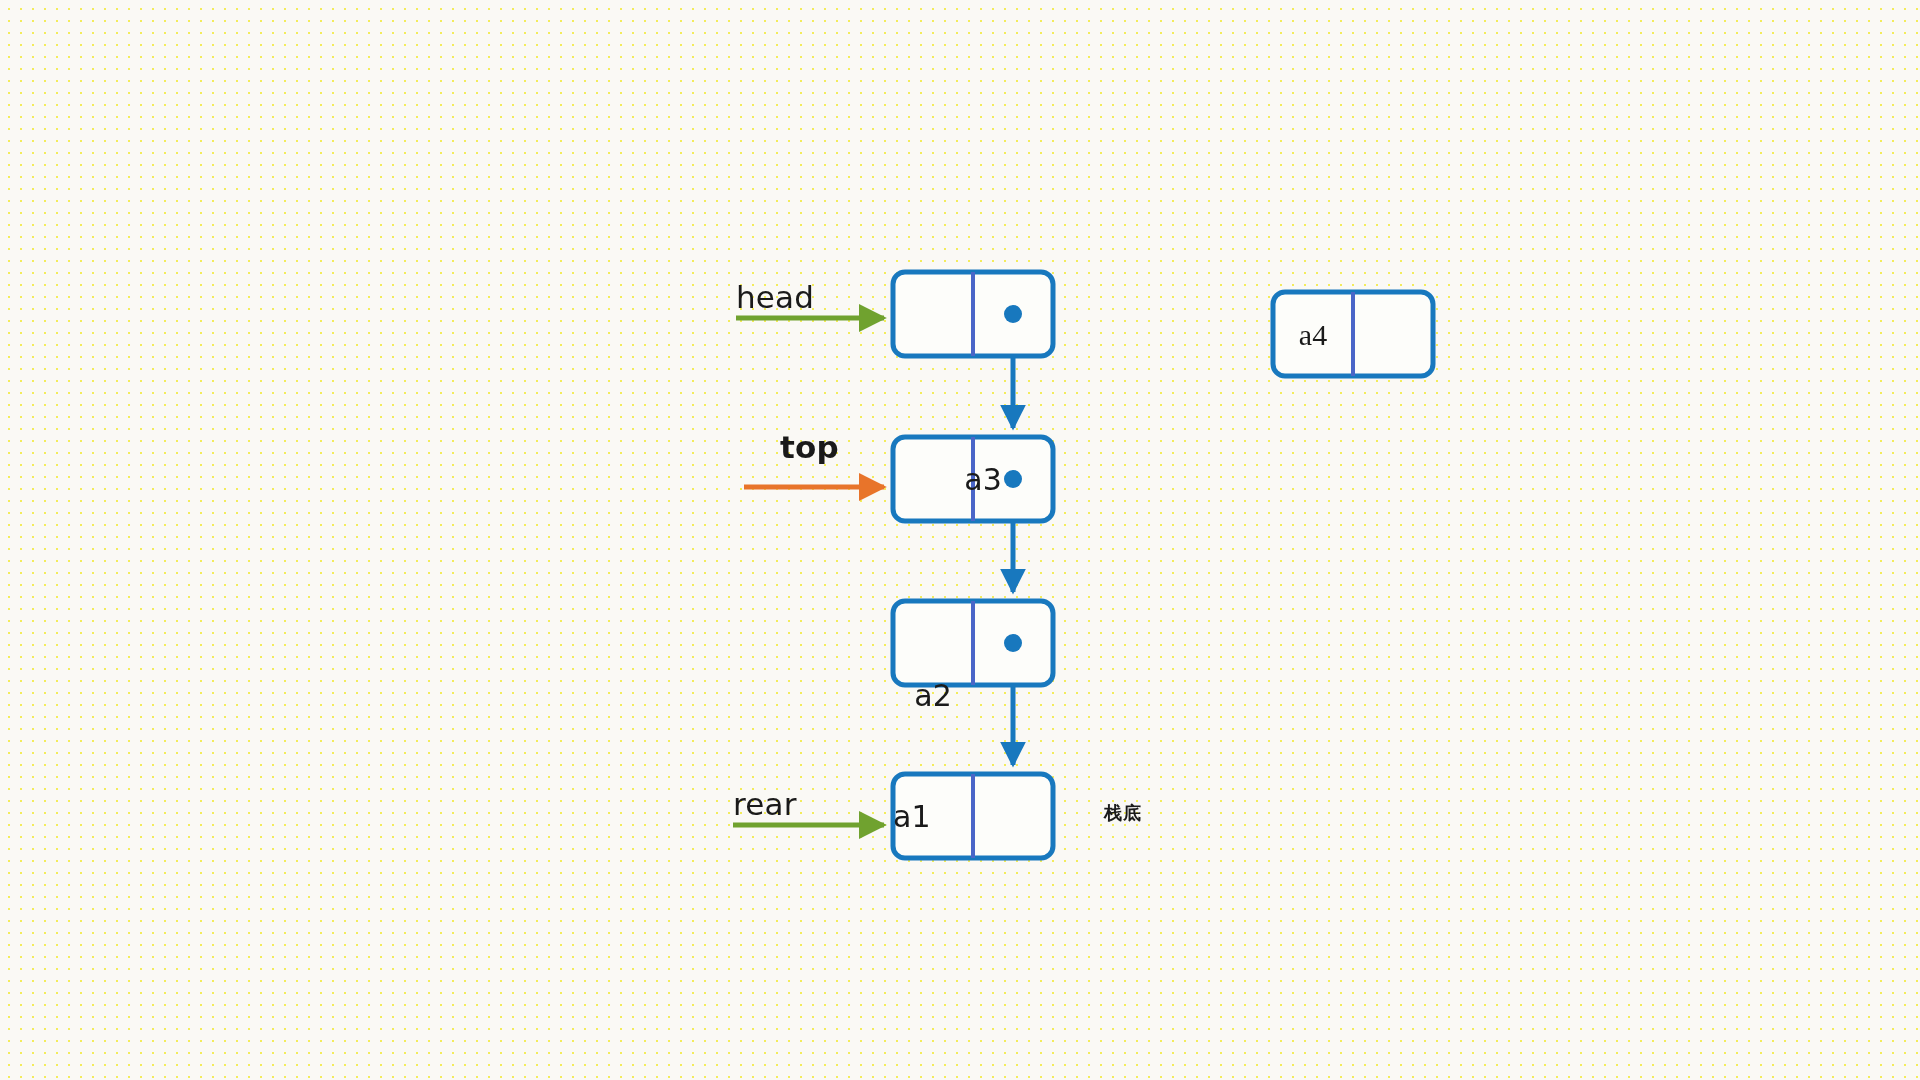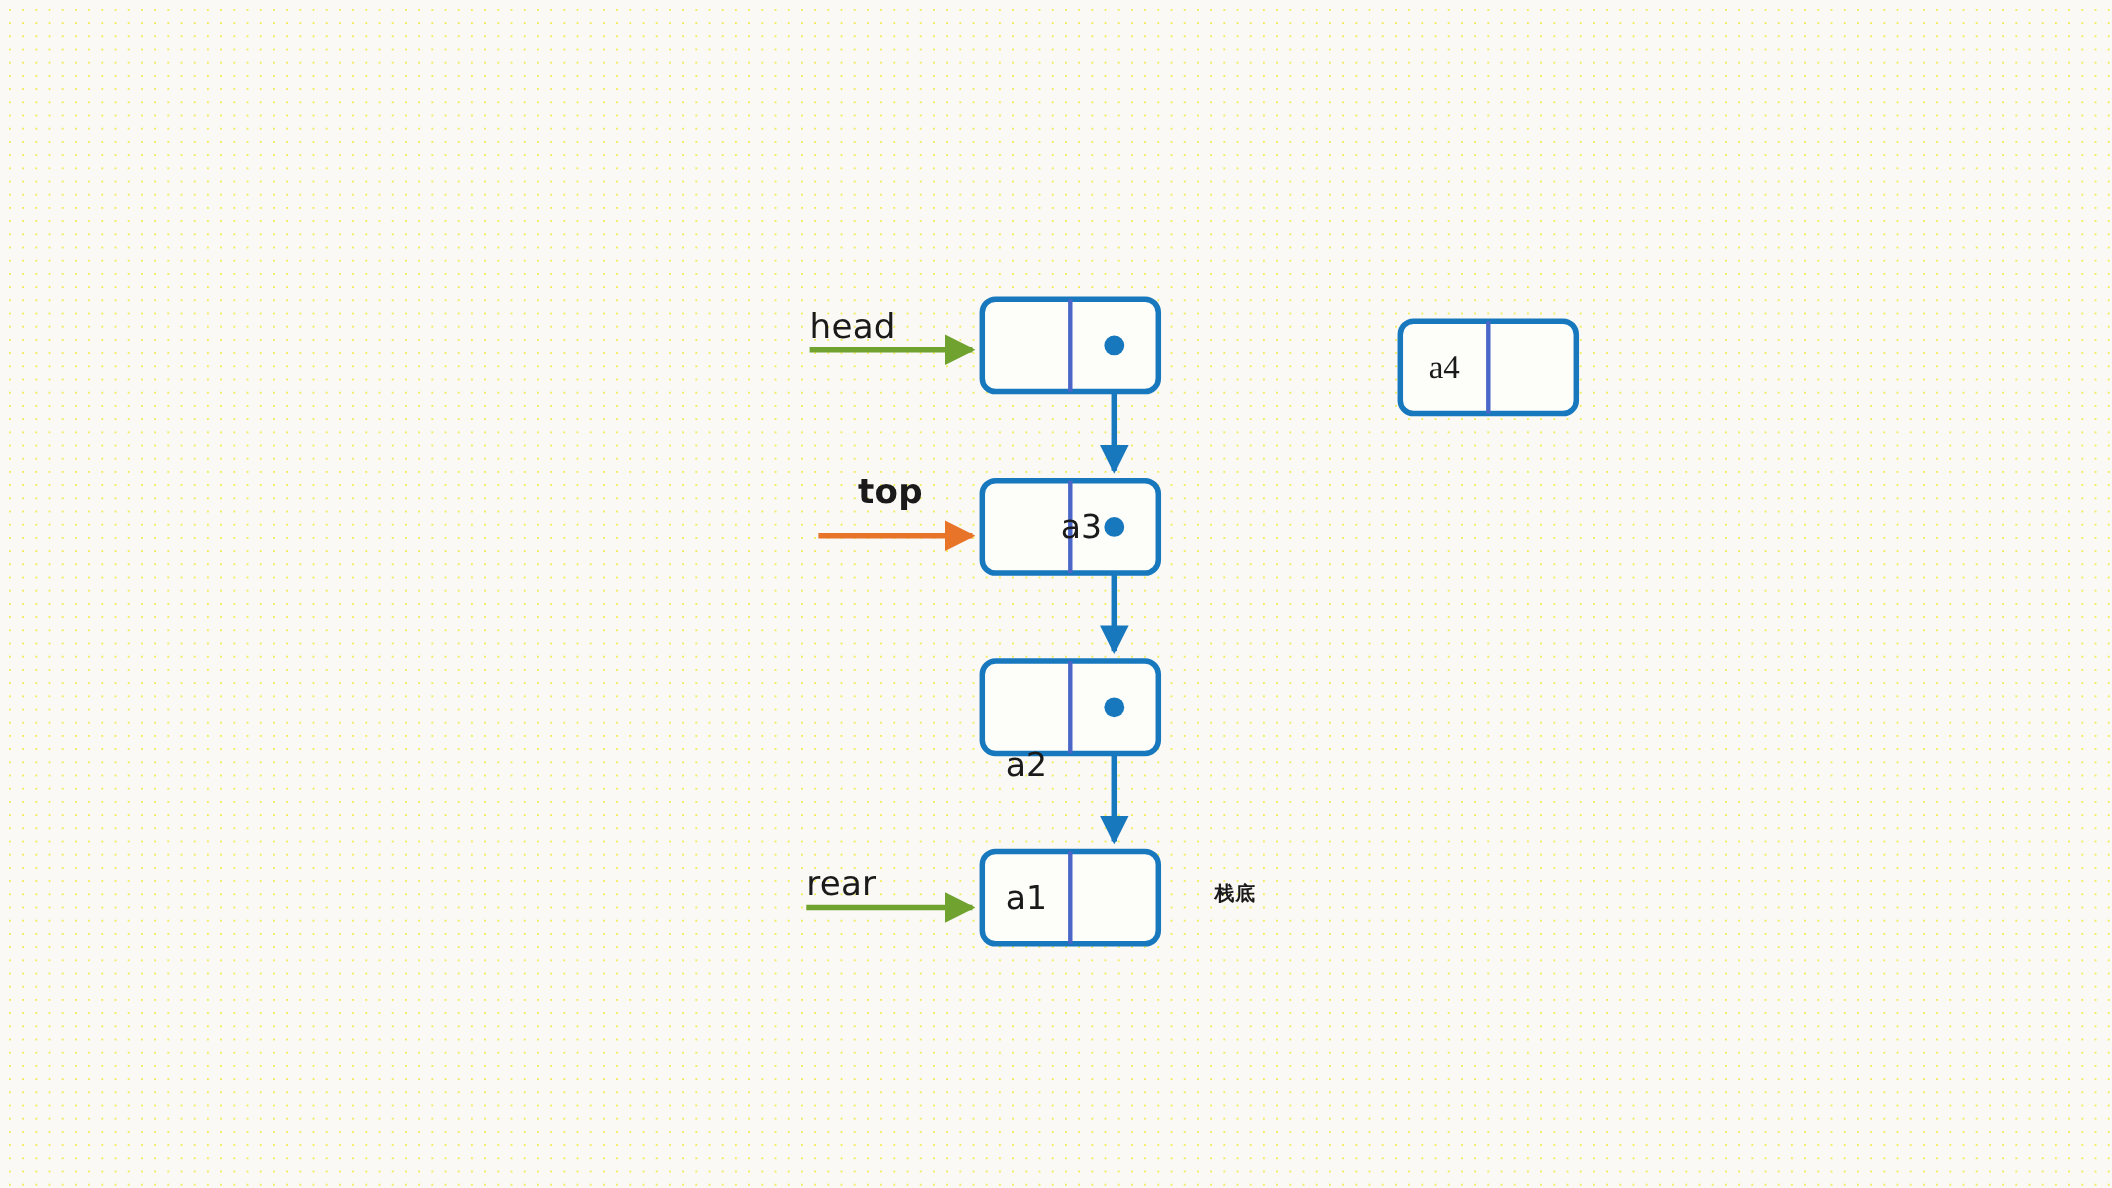--- a/index.html
+++ b/index.html
@@ -121,17 +121,17 @@
   <div class="label label-rear">rear</div>
 
   <div class="label label-bottom">栈底</div>
 
   <div class="cell-text" style="left:893px; top:300px; width:80px; text-align:center;"></div>
 
   <div class="cell-text" style="left:943px; top:465px; width:80px; text-align:center;">a3</div>
 
   <div class="cell-text" style="left:893px; top:641px; width:80px; text-align:center;margin-top:40px;">a2</div>
 
-  <div class="cell-text" style="left:893px; top:802px; width:80px; text-align:center;">a1</div>
+  <div class="cell-text" style="left:893px; top:802px; width:80px; ">a1</div>
 
   <div class="cell-text" style="left:1273px; top:320px; width:80px; text-align:center;font-family:Liberation Serif, serif;">a4</div>
 
 </div>
 
 </body></html>

